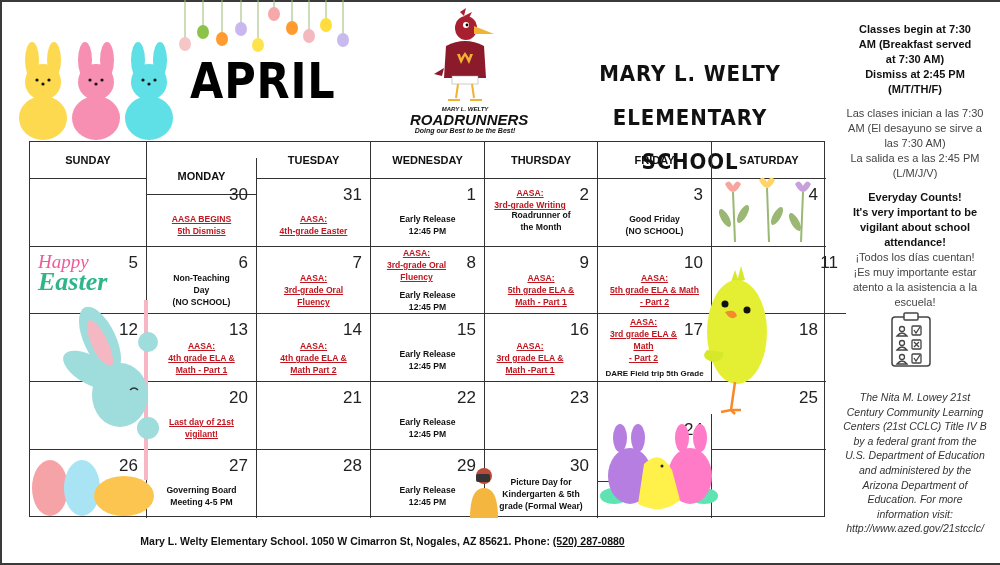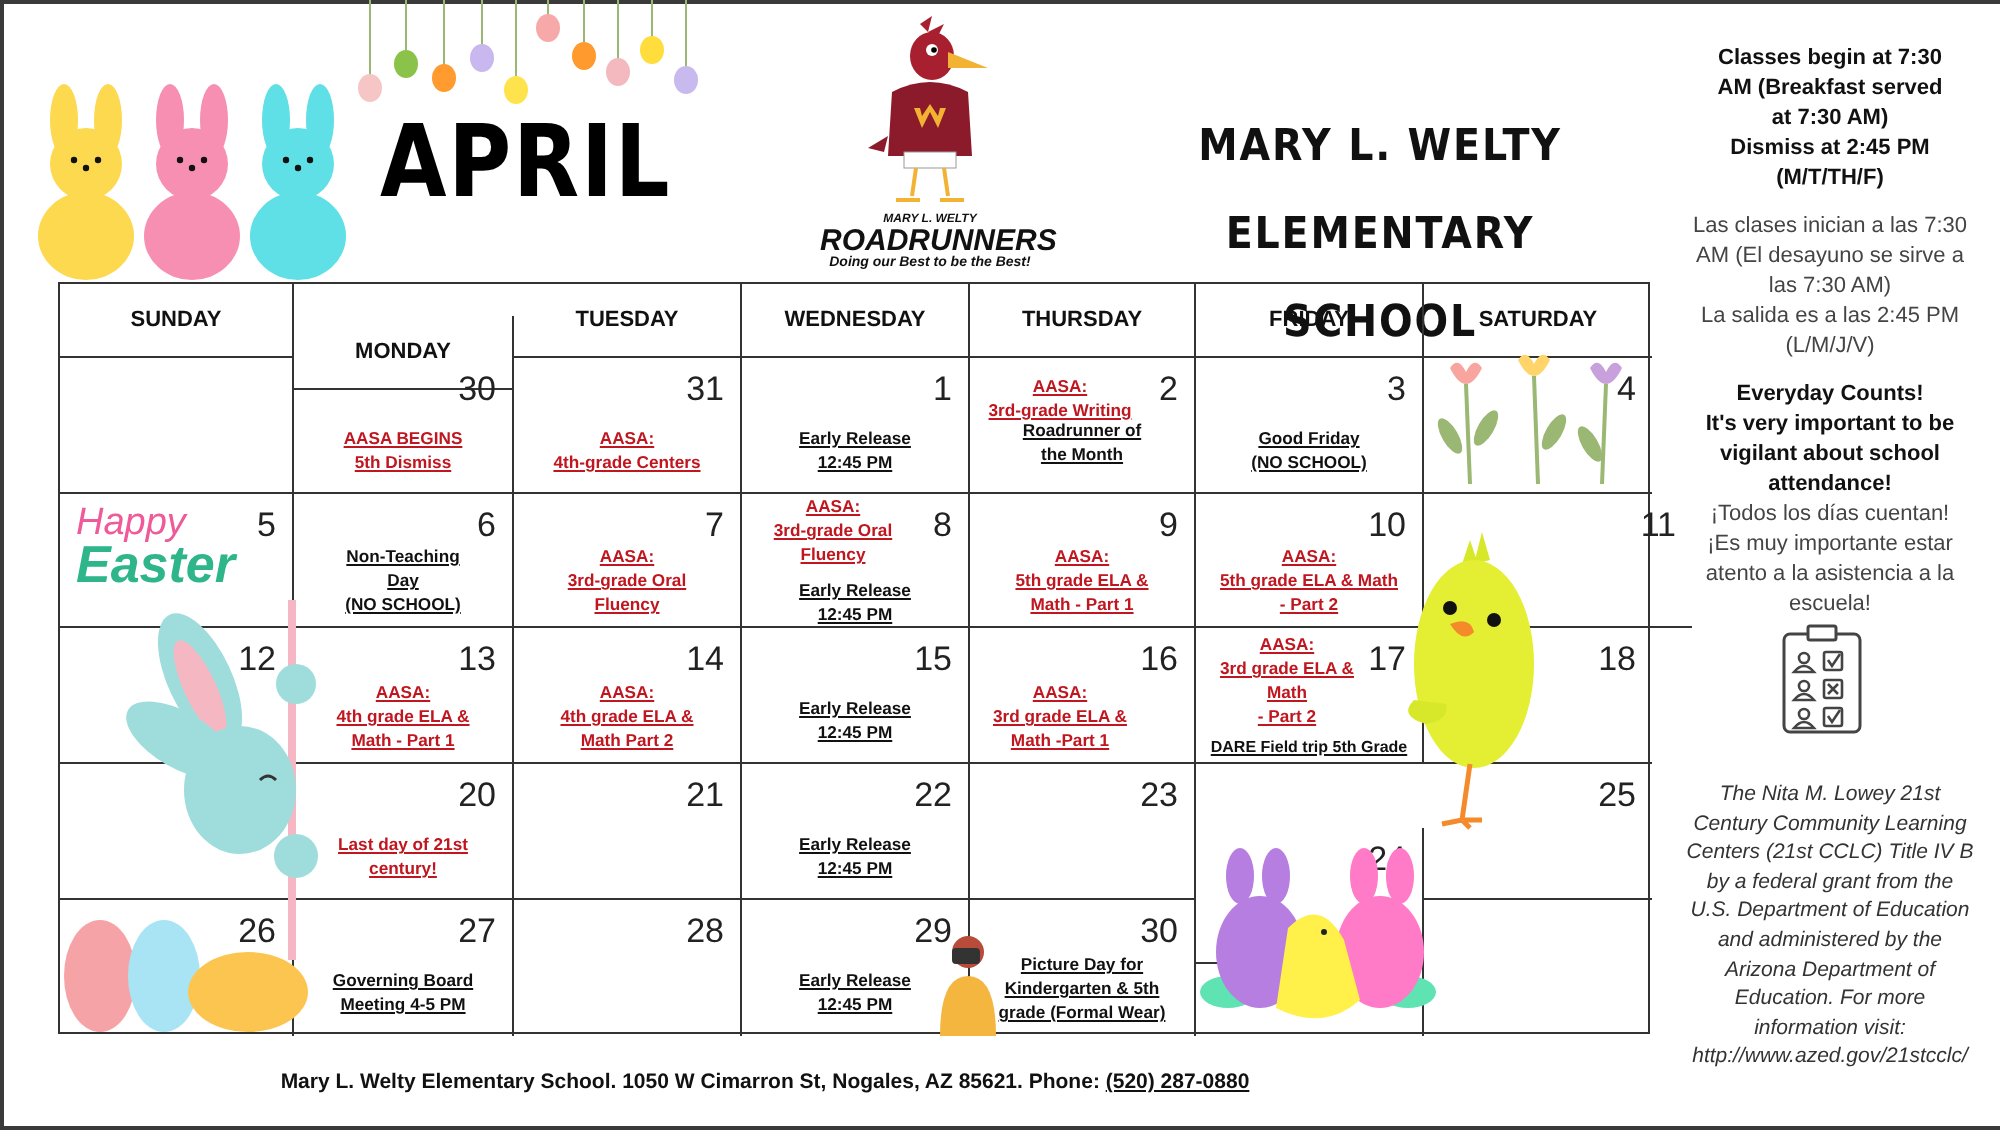--- a/index.html
+++ b/index.html
@@ -15,21 +15,21 @@
   .mascot .l3 { font-size: 7px; font-weight: bold; font-style: italic; }
   .school { position: absolute; left: 570px; top: 52px; width: 240px; text-align: center; font-family: "DejaVu Sans", sans-serif; font-weight: bold; font-size: 22px; line-height: 44px; letter-spacing: 1px; transform: scaleX(0.9); }
   .side { position: absolute; left: 830px; width: 170px; text-align: center; font-size: 11px; line-height: 15px; color: #222; }
   .side b { color: #111; }
   .side.es { color: #444; }
   .side.it { font-style: italic; color: #333; font-size: 10.5px; line-height: 14.6px; }
   .grid { position: absolute; left: 29px; top: 141px; width: 796px; height: 376px; border: 1.5px solid #333; }
   .hcell, .cell { position: absolute; border-right: 1.5px solid #333; border-bottom: 1.5px solid #333; }
   .hcell { display: flex; align-items: center; justify-content: center; font-weight: bold; font-size: 11px; }
   .cell .num { position: absolute; right: 8px; top: 6px; font-size: 17px; color: #222; }
-  .ev { position: absolute; left: 0; right: 0; text-align: center; font-size: 8.6px; line-height: 12px; font-weight: bold; text-decoration: underline; }
+  .ev { position: absolute; left: 0; right: 0; text-align: center; font-size: 8.6px; line-height: 12px; font-weight: bold; }
   .ev.red { color: #c0161f; text-decoration: underline; }
   .footer { position: absolute; left: 0; top: 535px; width: 765px; text-align: center; font-size: 10.5px; font-weight: bold; }
   .footer u { text-decoration: underline; }
   .deco { position: absolute; pointer-events: none; }
 </style>
 </head>
 <body>
 
 <div class="frame"></div>
 
@@ -189,21 +189,21 @@
       <span class="num">30</span>
       <div class="ev red" style="top: 34px;">
         <div>AASA BEGINS</div>
         <div>5th Dismiss</div>
       </div>
     </div>
     <div class="cell" style="left: 227px; top: 37px; width: 114px; height: 68px;">
       <span class="num">31</span>
       <div class="ev red" style="top: 34px;">
         <div>AASA:</div>
-        <div>4th-grade Centers</div>
+        <div>4th-grade Easter</div>
       </div>
     </div>
     <div class="cell" style="left: 341px; top: 37px; width: 114px; height: 68px;">
       <span class="num">1</span>
       <div class="ev " style="top: 34px;">
         <div>Early Release</div>
         <div>12:45 PM</div>
       </div>
     </div>
     <div class="cell" style="left: 455px; top: 37px; width: 113px; height: 68px;">
@@ -324,21 +324,21 @@
       </div>
     </div>
     <div class="cell" style="left: 682px; top: 172px; width: 114px; height: 68px; border-right: none;">
       <span class="num">18</span>
     </div>
     <div class="cell" style="left: 0px; top: 240px; width: 117px; height: 68px;"></div>
     <div class="cell" style="left: 117px; top: 240px; width: 110px; height: 68px;">
       <span class="num">20</span>
       <div class="ev red" style="top: 34px;">
         <div>Last day of 21st</div>
-        <div>century!</div>
+        <div>vigilant!</div>
       </div>
     </div>
     <div class="cell" style="left: 227px; top: 240px; width: 114px; height: 68px;">
       <span class="num">21</span>
     </div>
     <div class="cell" style="left: 341px; top: 240px; width: 114px; height: 68px;">
       <span class="num">22</span>
       <div class="ev " style="top: 34px;">
         <div>Early Release</div>
         <div>12:45 PM</div>
@@ -398,21 +398,21 @@
   <g fill="#9ab873">
       <ellipse cx="10" cy="46" rx="4" ry="10" transform="rotate(-30 10 46)"></ellipse>
       <ellipse cx="28" cy="42" rx="4" ry="10" transform="rotate(30 28 42)"></ellipse>
       <ellipse cx="62" cy="44" rx="4" ry="10" transform="rotate(30 62 44)"></ellipse>
       <ellipse cx="80" cy="50" rx="4" ry="10" transform="rotate(-30 80 50)"></ellipse>
     </g>
   <path d="M10 12 Q18 28 26 12 Q22 6 18 14 Q14 6 10 12 Z" fill="#f7a59e"></path>
   <path d="M44 8 Q52 24 60 8 Q56 2 52 10 Q48 2 44 8 Z" fill="#ffd56a"></path>
   <path d="M80 12 Q88 28 96 12 Q92 6 88 14 Q84 6 80 12 Z" fill="#c7a0dc"></path>
 </svg>
-<div class="deco" style="left:38px; top:252px; width:100px; font-family:Liberation Sans, sans-serif; font-style:italic; line-height:20px;">
+<div class="deco" style="left:38px; top:252px; width:100px; font-family:Liberation Serif, serif; font-style:italic; line-height:20px;">
   <div style="color:#ef5a9a; font-size:19px;">Happy</div>
   <div style="color:#2fb58a; font-size:26px; font-weight:bold;">Easter</div>
 </div>
 <svg class="deco" style="left:60px; top:300px;" width="100" height="180" viewBox="0 0 100 180">
   <rect x="84" y="0" width="4" height="180" fill="#f6b6c3"></rect>
   <ellipse cx="40" cy="40" rx="16" ry="36" fill="#9fdcdc" transform="rotate(-25 40 40)"></ellipse>
   <ellipse cx="40" cy="44" rx="8" ry="26" fill="#f5b8c2" transform="rotate(-25 40 44)"></ellipse>
   <ellipse cx="30" cy="70" rx="14" ry="30" fill="#9fdcdc" transform="rotate(-60 30 70)"></ellipse>
   <ellipse cx="60" cy="95" rx="28" ry="32" fill="#9fdcdc"></ellipse>
   <circle cx="88" cy="42" r="10" fill="#9fdcdc"></circle>

